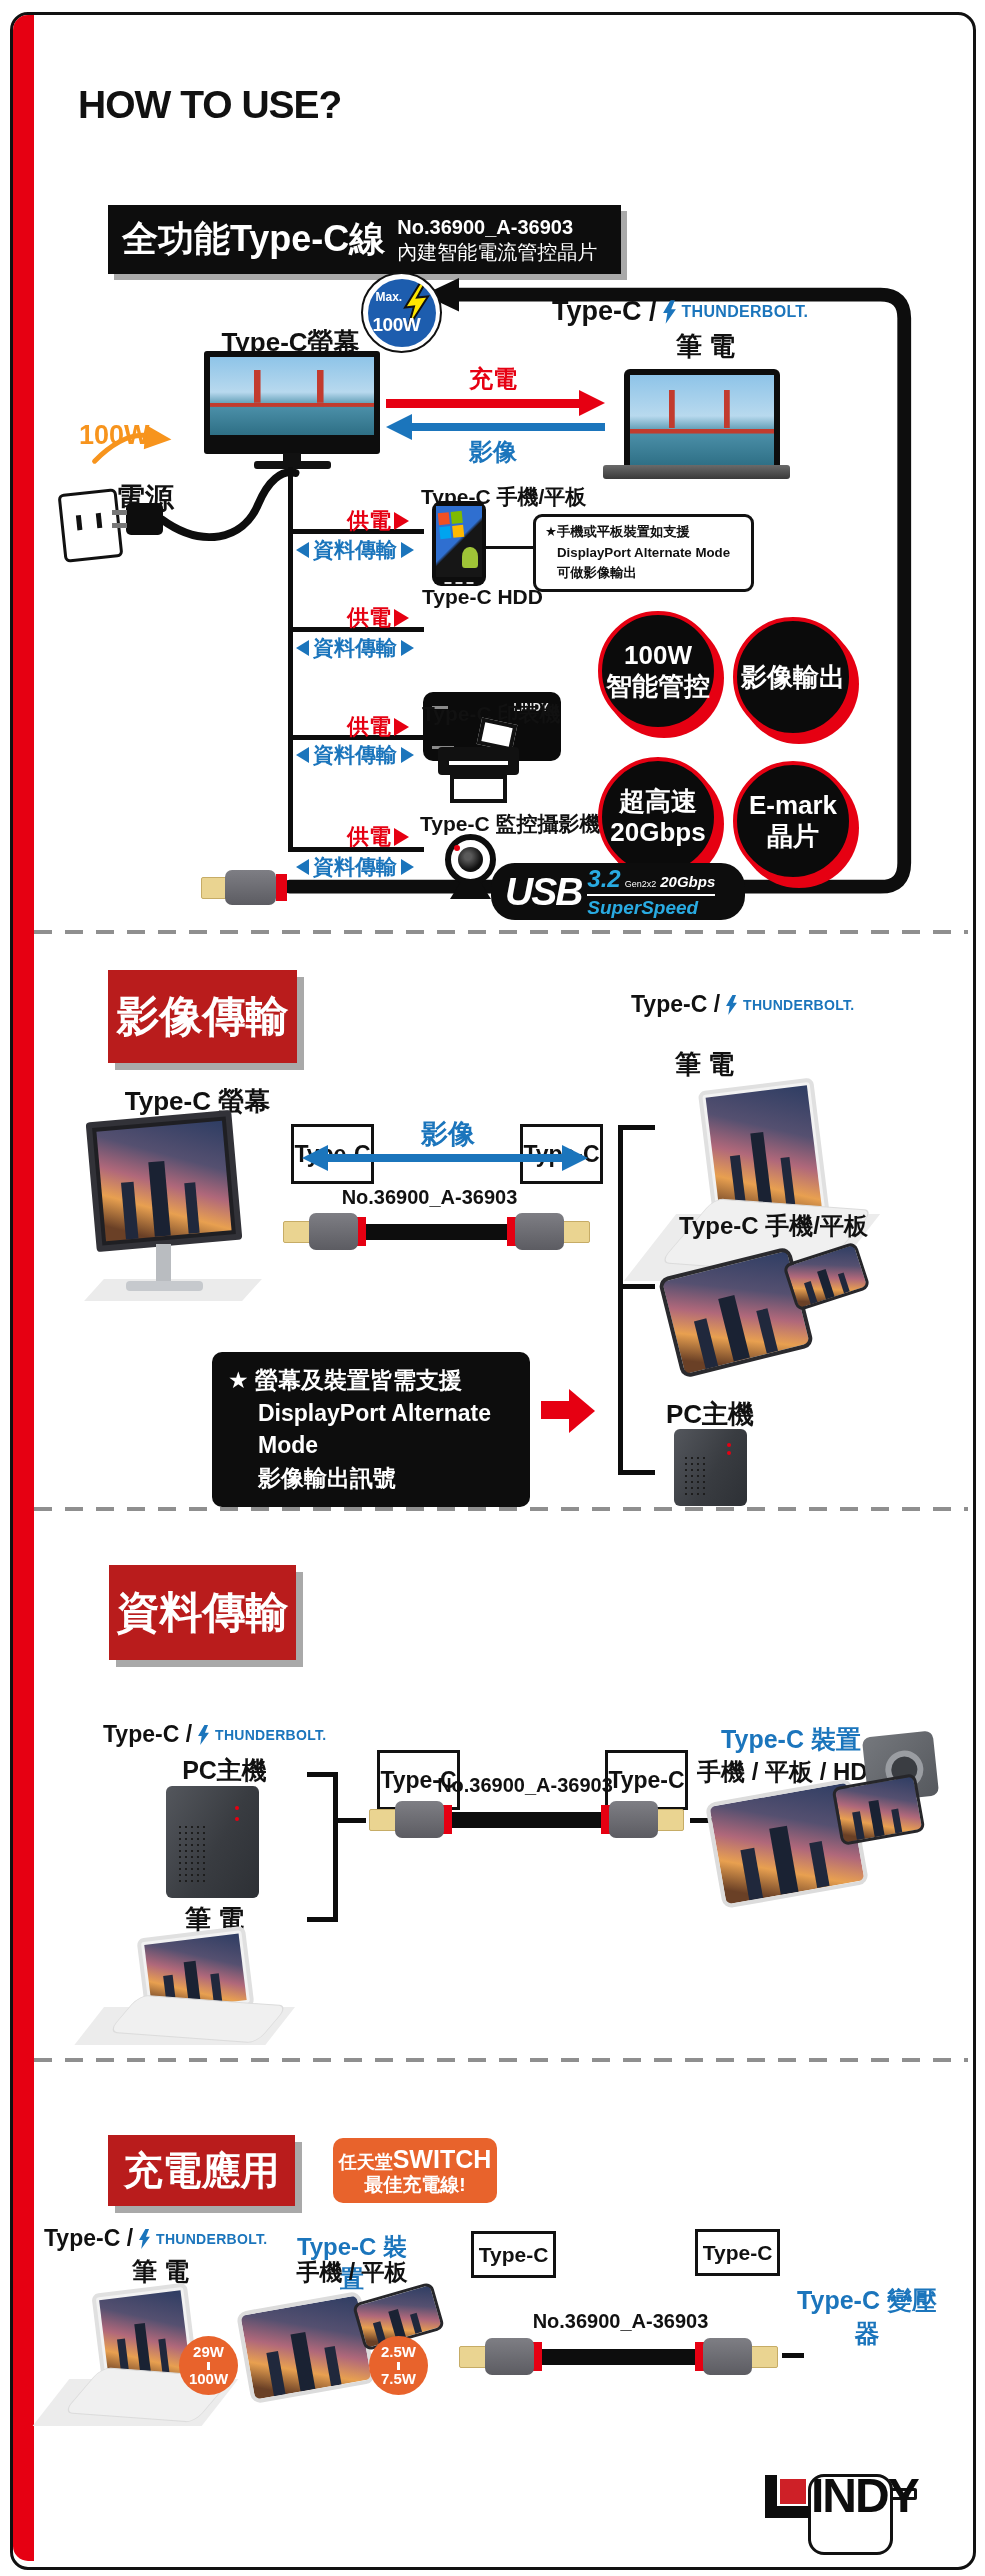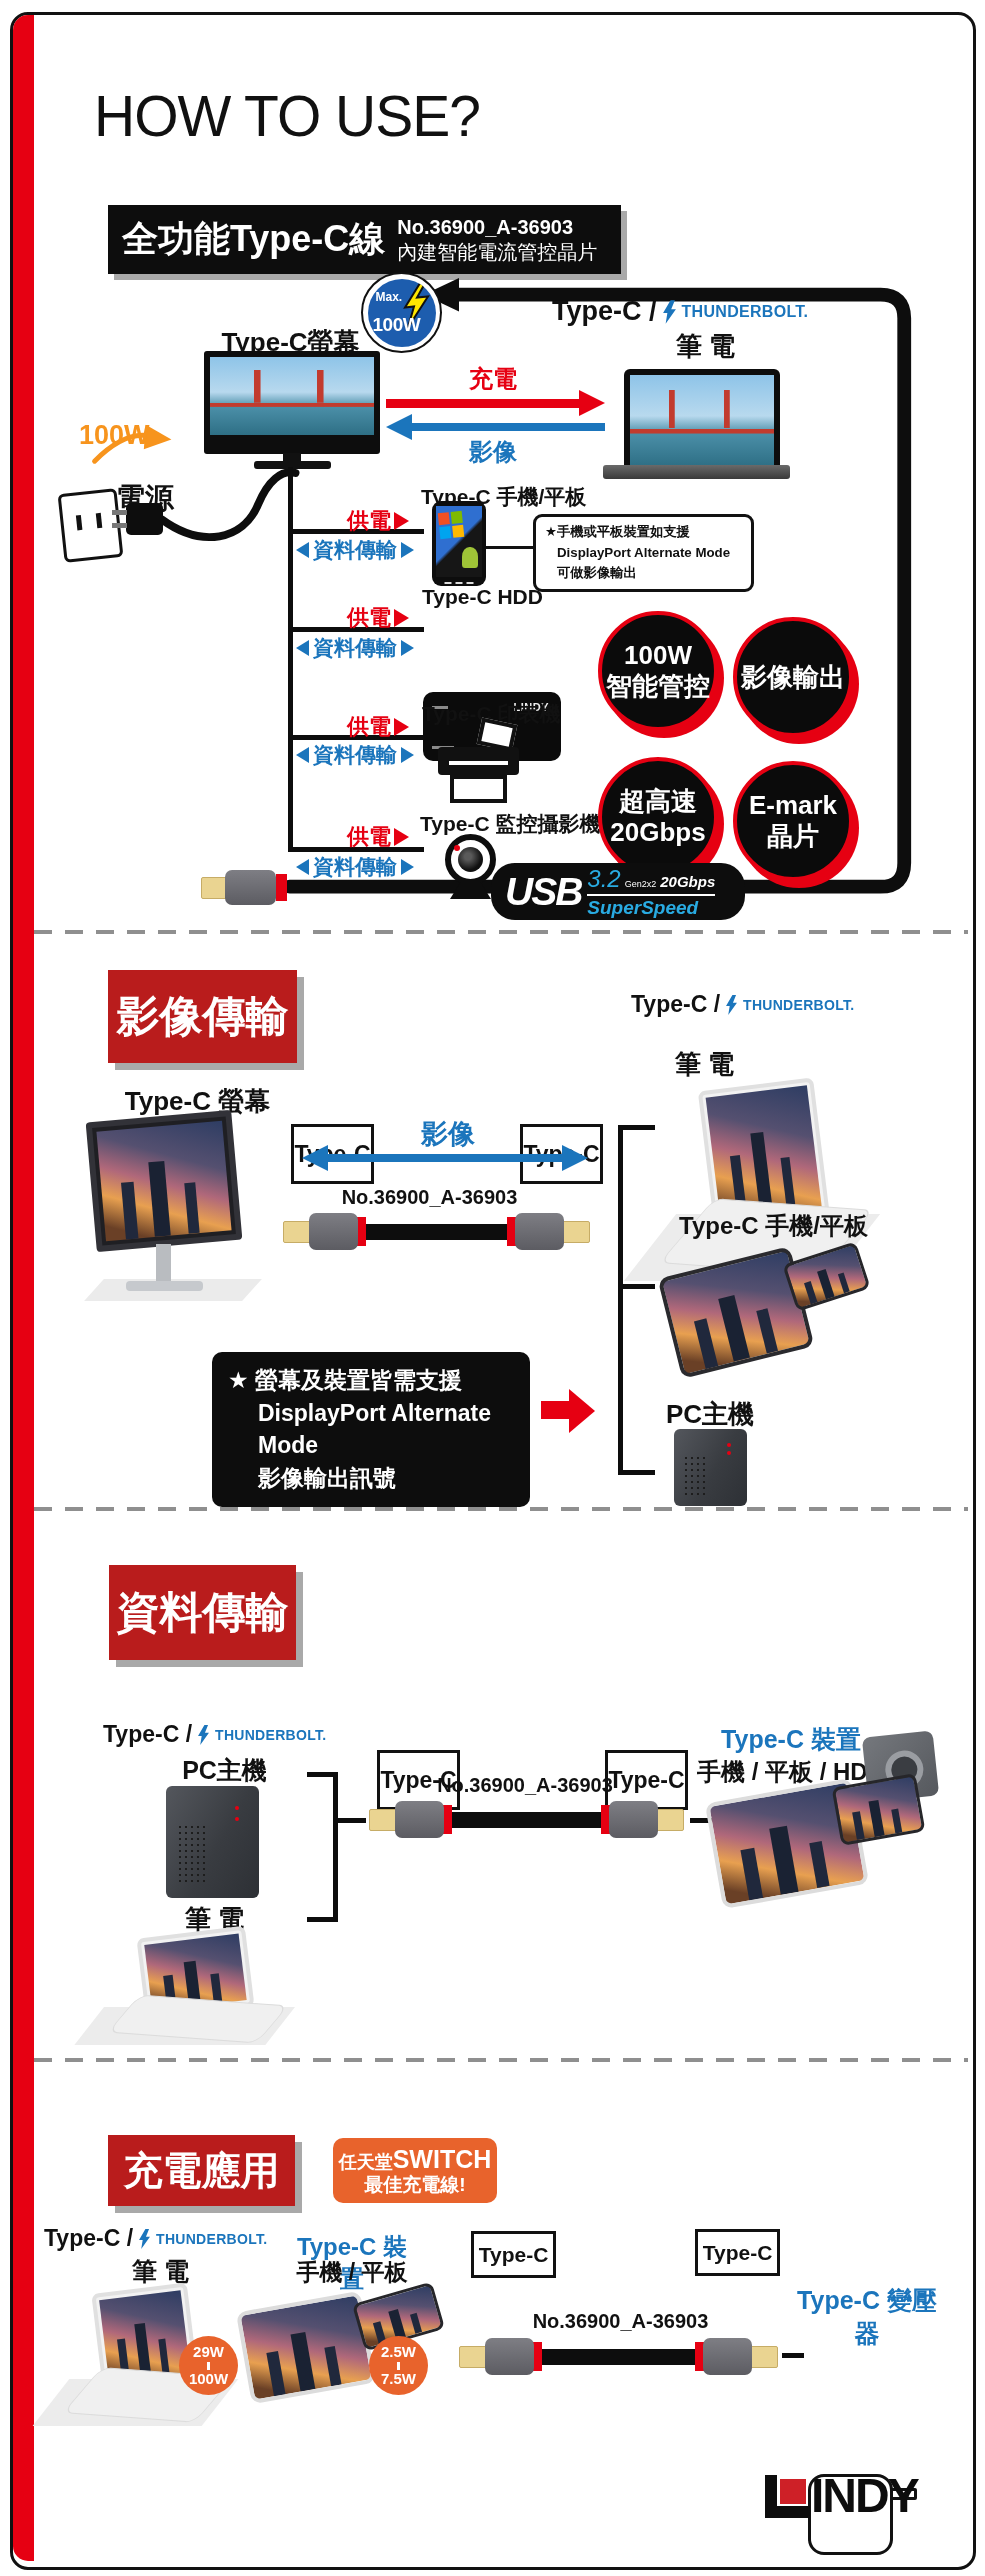--- a/index.html
+++ b/index.html
@@ -86,21 +86,21 @@
   .camdev .lens{position:absolute;left:50%;top:50%;width:26px;height:26px;margin:-16px 0 0 -16px;border:6px solid #9a9da2;border-radius:50%;background:#3a3d42;}
   .orange-circle{border-radius:50%;background:#E8632C;color:#fff;display:flex;flex-direction:column;align-items:center;justify-content:center;font-weight:bold;font-size:15px;line-height:1.1;}
   .orange-circle .sep{width:3px;height:8px;background:#fff;margin:1px 0;}
   .switch-box{background:#E8632C;color:#fff;border-radius:10px;display:flex;flex-direction:column;align-items:center;justify-content:center;line-height:1.2;}
   .bluetxt{color:#1B75BC;}
   
   .usb-badge{background:#0d0d0d;border-radius:24px;color:#fff;display:flex;align-items:center;padding:4px 16px 4px 14px;box-sizing:border-box;}
   .usb-word{font-size:39px;font-weight:bold;font-style:italic;letter-spacing:-2px;}
   .usb-right{margin-left:6px;display:flex;flex-direction:column;}
   .usb-row1{display:flex;align-items:baseline;gap:4px;}
-  .usb-ver{color:#29ABE2;font-size:24px;font-weight:normal;font-style:italic;}
+  .usb-ver{color:#29ABE2;font-size:24px;font-weight:bold;font-style:italic;}
   .usb-gen{font-size:9px;}
   .usb-speed{font-size:15px;font-weight:bold;font-style:italic;}
   .usb-ss{border-top:2px solid #fff;margin-top:1px;padding-top:1px;color:#29ABE2;font-size:19px;font-weight:bold;font-style:italic;}
   
   .dash-div{height:4px;background:repeating-linear-gradient(90deg,#8f8f8f 0 18px,transparent 18px 31px);}
   
   .max-badge{width:77px;height:77px;border-radius:50%;background:#fff;border:2.5px solid #111;display:flex;align-items:center;justify-content:center;}
   .mb-in{width:68px;height:68px;border-radius:50%;background:#1D5DAE;position:relative;overflow:hidden;}
   .mb-p{position:absolute;left:8px;top:11px;font-size:12px;color:#fff;font-weight:bold;}
   .mb-w{position:absolute;left:5px;bottom:11px;font-size:19px;font-weight:bold;color:#fff;letter-spacing:-0.5px;}
@@ -140,21 +140,21 @@
   .lindy .l-h{position:absolute;left:0;bottom:0;width:45px;height:12px;background:#0d0d0d;}
   .lindy .l-sq{position:absolute;left:15px;top:4px;width:26px;height:25px;background:#CE2027;}
   .lindy .l-txt{position:absolute;left:46px;top:0;font-size:48px;line-height:41px;font-weight:bold;letter-spacing:-2px;color:#0d0d0d;}
 </style>
 </head>
 <body>
 
 <div class="abs page-frame"></div>
 <div class="abs red-bar"></div>
 
-<div class="abs" style="left:94px;top:83px;font-size:57px;font-weight:normal;letter-spacing:-1px;">HOW TO USE?</div>
+<div class="abs" style="left:78px;top:83px;font-size:39px;font-weight:bold;letter-spacing:-1px;">HOW TO USE?</div>
 
 <div class="abs prod-hdr" style="left:108px;top:205px;width:485px;height:69px;">
   <span class="prod-title">全功能Type-C線</span>
   <span class="prod-right">
     <span style="display:block" class="prod-no">No.36900_A-36903</span>
     <span style="display:block" class="prod-sub">內建智能電流管控晶片</span>
   </span>
 </div>
 
 <svg class="abs" style="left:0;top:0;pointer-events:none;" width="985" height="946" viewBox="0 0 1000 960">

